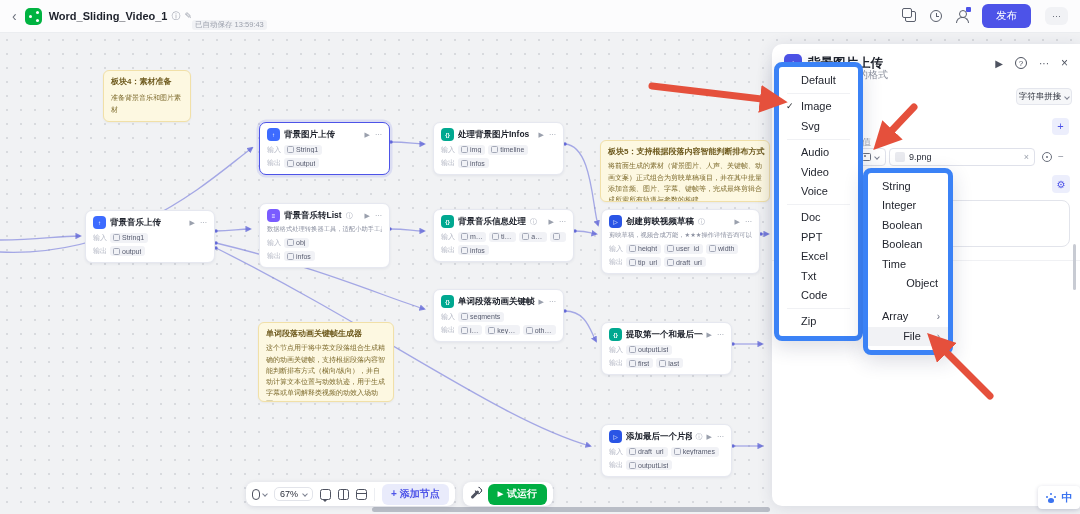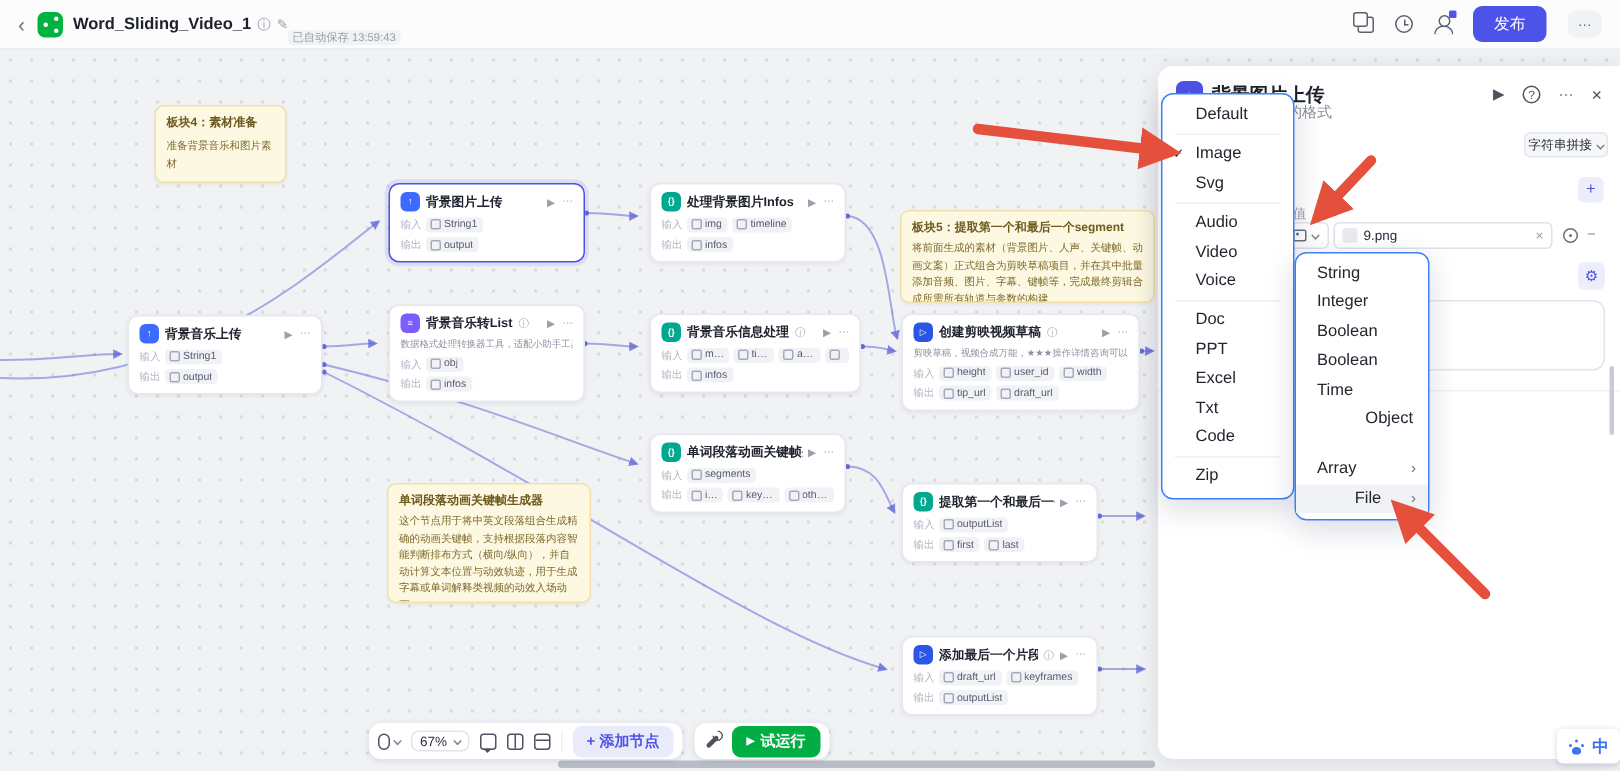--- a/index.html
+++ b/index.html
@@ -95,21 +95,21 @@
   .loopic { width:10px; height:10px; border:1.1px solid #6a6f7c; border-radius:50%; position:relative; margin-left:2px; cursor:pointer;}
   .loopic::before { content:""; position:absolute; left:3px; top:3px; width:2px; height:2px; background:#6a6f7c; border-radius:50%; }
   .minus { position:absolute; left:286px; top:107px; color:#8a8f9c; font-size:10px; cursor:pointer; }
   .btn-gear { position:absolute; left:280px; top:131px; width:18px; height:18px; background:#eceefc; border:none;
               border-radius:4px; color:#4d53e8; font-size:10px; cursor:pointer; }
   .ptext { position:absolute; left:101px; top:156px; width:197px; height:47px; border:1px solid #e2e4eb; border-radius:8px; background:#fff; }
   .pdiv { position:absolute; left:0; top:216px; width:308px; border-top:1px solid #f0f1f4; }
   .pscroll { position:absolute; left:301px; top:200px; width:3px; height:46px; background:#c8cbd3; border-radius:2px; }
 
   
-  .menu { position:absolute; background:#fff; border:1px solid #3b82f6; border-radius:8px;
+  .menu { position:absolute; background:#fff; border:5px solid #3b82f6; border-radius:8px;
           box-shadow:0 6px 20px rgba(30,40,80,.16); z-index:6; padding:4px 0; }
   .menu1 { left:774px; top:62px; width:89px; }
   .menu2 { left:863px; top:168px; width:90px; }
   .mitem { height:19.4px; line-height:19.4px; padding:0 10px 0 22px; font-size:11px; color:#23262f;
            position:relative; cursor:pointer; white-space:nowrap; }
   .mitem.checked::before { content:"✓"; position:absolute; left:7px; font-size:9px; color:#1f2329; }
   .mitem.hl { background:#f1f2f5; }
   .mitem .sub { position:absolute; right:8px; color:#6b7080; font-size:10px; }
   .mdiv { border-top:1px solid #f0f1f4; margin:3px 8px; }
 
@@ -213,21 +213,21 @@
       <circle cx="216" cy="248" r="1.7"></circle>
   </g>
 </svg>
 
 <div class="note" style="left:103px;top:70px;width:88px;">
   <div class="note-title">板块4：素材准备</div>
   <div class="note-body">准备背景音乐和图片素材</div>
 </div>
 
 <div class="note" style="left:600px;top:140px;width:170px;height:62px;">
-  <div class="note-title" style="white-space:nowrap;">板块5：提取第一个和最后一个segment</div>
+  <div class="note-title" style="white-space:nowrap;">板块5：支持根据段落内容智能判断排布方式</div>
   <div class="note-body" style="margin-top:3px;">将前面生成的素材（背景图片、人声、关键帧、动画文案）正式组合为剪映草稿项目，并在其中批量添加音频、图片、字幕、键帧等，完成最终剪辑合成所需所有轨道与参数的构建</div>
 </div>
 
 <div class="note" style="left:258px;top:322px;width:136px;height:80px;">
   <div class="note-title">单词段落动画关键帧生成器</div>
   <div class="note-body" style="margin-top:3px;">这个节点用于将中英文段落组合生成精确的动画关键帧，支持根据段落内容智能判断排布方式（横向/纵向），并自动计算文本位置与动效轨迹，用于生成字幕或单词解释类视频的动效入场动画。</div>
 </div>
 
 <div class="node selected" style="left:259px;top:122px;width:131px;">
   <div class="nhead">

